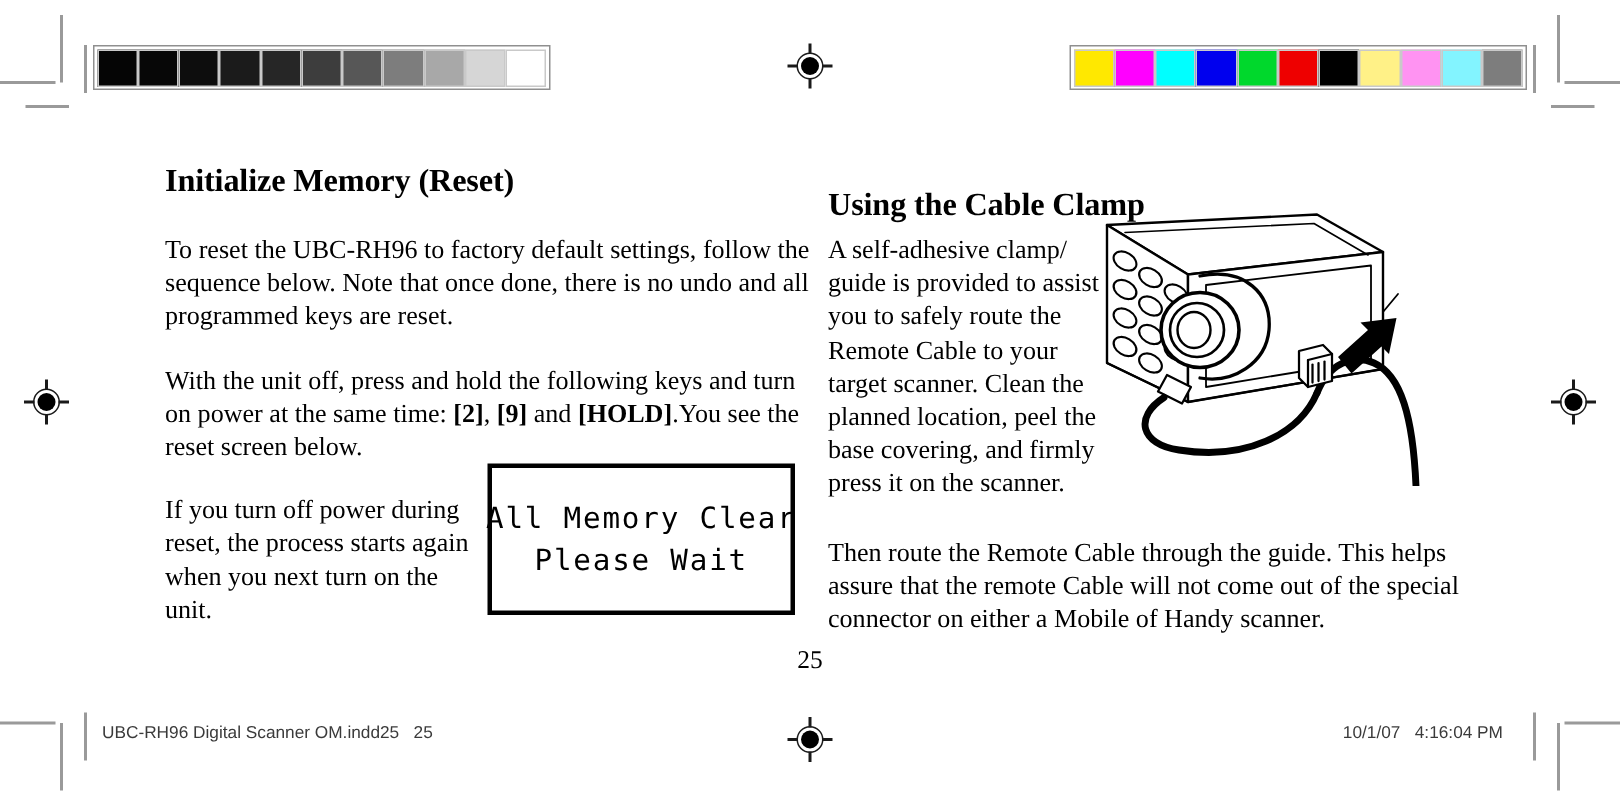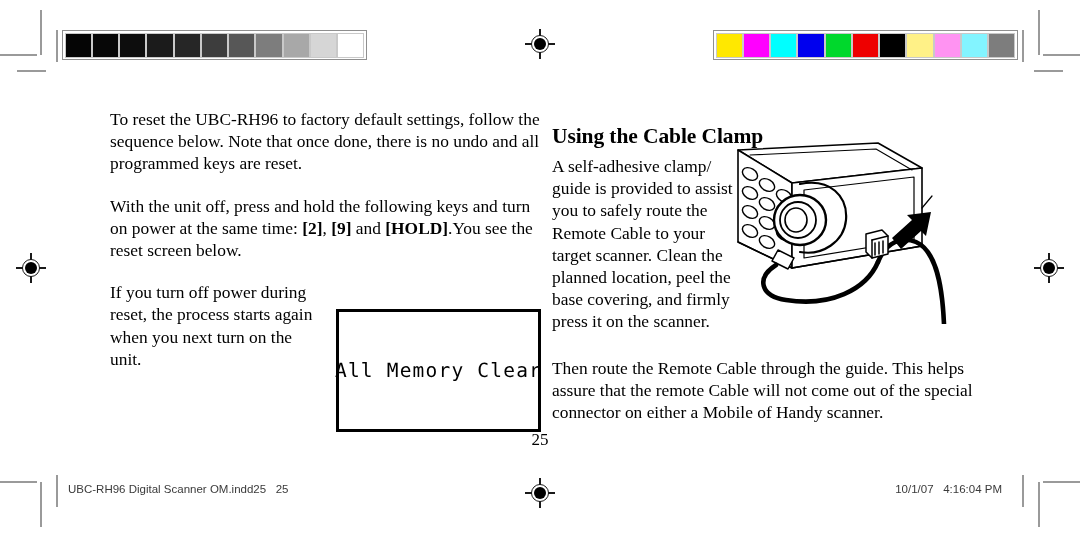--- a/index.html
+++ b/index.html
@@ -105,29 +105,28 @@
     font-size: 17.4px;
     line-height: 22.2px;
   }
 
   
   #lcd-box {
     position: absolute;
     left: 325px;
     top: 309px;
     width: 205px;
-    height: 123px;
+    height: 101px;
     border: 3.5px solid #000;
     background: #fff;
     box-sizing: border-box;
     display: flex;
     flex-direction: column;
     justify-content: center;
     align-items: center;
-    margin-left: 11px;
   }
   .lcd-line {
     font-family: "DejaVu Sans Mono", monospace;
     font-size: 19.5px;
     line-height: 28px;
     letter-spacing: 1.2px;
     white-space: pre;
     color: #000;
     -webkit-font-smoothing: none;
     text-rendering: geometricPrecision;
@@ -238,32 +237,34 @@
     <div class="patch" style="background: rgb(0, 216, 44);"></div>
     <div class="patch" style="background: rgb(238, 0, 0);"></div>
     <div class="patch" style="background: rgb(0, 0, 0);"></div>
     <div class="patch" style="background: rgb(255, 241, 135);"></div>
     <div class="patch" style="background: rgb(255, 147, 242);"></div>
     <div class="patch" style="background: rgb(131, 244, 255);"></div>
     <div class="patch" style="background: rgb(125, 125, 125);"></div>
   </div>
 
 <div class="col" id="left-col">
+  <h2 class="heading">Initialize Memory (Reset)</h2>
 
   <p class="body">To reset the UBC-RH96 to factory default settings, follow the sequence below. Note that once done, there is no undo and all programmed keys are reset.</p>
 
   <p class="body"><span>With the unit off, press and hold the following keys and turn on power at the same time: </span><span class="kbd">[2]</span><span>, </span><span class="kbd">[9]</span><span> and </span><span class="kbd">[HOLD]</span><span>.You see the reset screen below.</span></p>
 
   <div class="wrap-around">
     <p class="body wrap-left">If you turn off power during reset, the process starts again when you next turn on the unit.</p>
   </div>
 </div>
 
 <div id="lcd-box">
   <div class="lcd-line">All Memory Clear</div>
+  <div class="lcd-line">Please Wait</div>
 </div>
 
 <div class="col" id="right-col">
   <h2 class="heading">Using the Cable Clamp</h2>
   <p class="body" style="width:186px; margin-bottom:24px;">A self-adhesive clamp/ guide is provided to assist you to safely route the Remote Cable to your target scanner. Clean the planned location, peel the base covering, and firmly press it on the scanner.</p>
   <p class="body" style="width:424px;">Then route the Remote Cable through the guide. This helps assure that the remote Cable will not come out of the special connector on either a Mobile of Handy scanner.</p>
 </div>
 
 <div id="illustration">
   <svg viewBox="0 0 256 186" width="256" height="186" fill="none" stroke="#000" stroke-width="1.6" stroke-linejoin="round" stroke-linecap="round">

